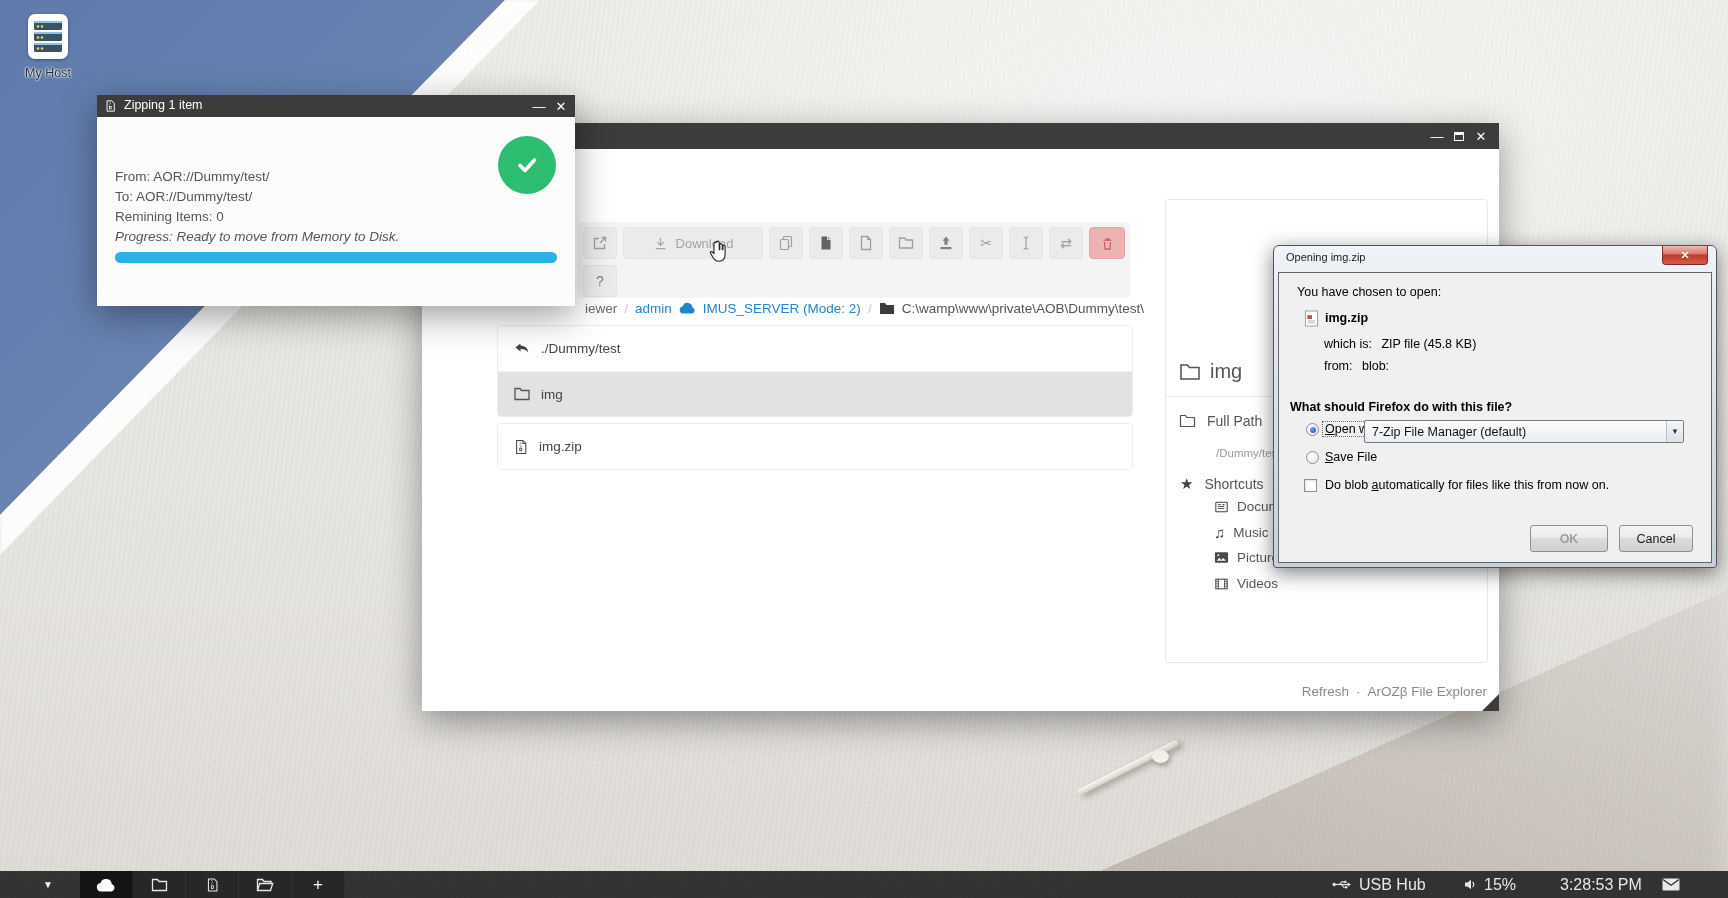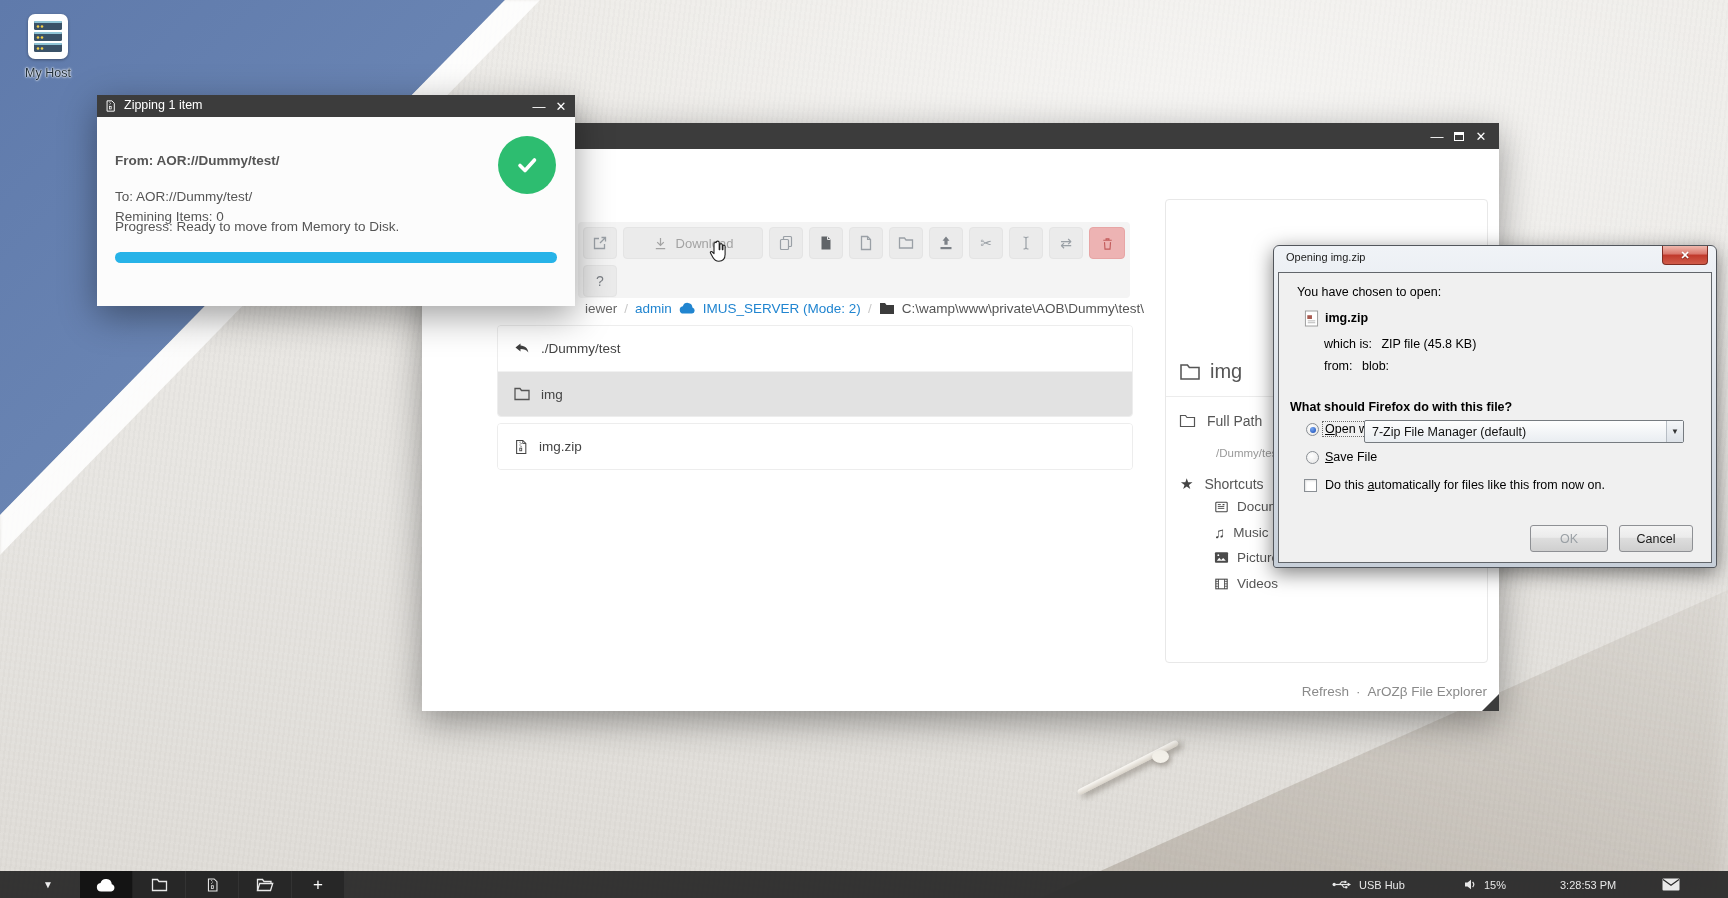--- a/index.html
+++ b/index.html
@@ -126,35 +126,35 @@
   .combo { position:absolute; left:85px; top:147px; width:320px; height:23px;
     background:linear-gradient(180deg,#fefefe,#e9edf1); border:1px solid #767b80; border-radius:2px;
     display:flex; align-items:center; cursor:pointer; }
   .combo .ctext { flex:1; padding-left:7px; font-size:12.5px; color:#111; }
   .combo .carrow { width:17px; height:100%; display:flex; align-items:center; justify-content:center;
     font-size:8px; color:#333; border-left:1px solid #b7bdc4;
     background:linear-gradient(180deg,#f4f6f8,#dde2e8); }
   .dbtn { position:absolute; top:252px; height:27px; border:1px solid #8e9094; border-radius:3px;
     background:linear-gradient(180deg,#f4f4f4 0%,#ebebeb 45%,#dddddd 50%,#cfcfcf 100%);
     font-size:12.5px; display:flex; align-items:center; justify-content:center; cursor:pointer; }
-  .dbtn.ok { left:251px; width:78px; color:#9aa0a5; }
+  .dbtn.ok { left:251px; width:78px; color:#9aa0a5;font-weight:bold; }
   .dbtn.cancel { left:340px; width:74px; color:#1a1a1a; }
 
   
   #taskbar { position:absolute; left:0; bottom:0; width:1728px; height:27px; z-index:40;
     background:rgba(42,42,42,.95); }
   .tb-chevron { position:absolute; left:34px; top:0; width:28px; height:27px; color:#eee; font-size:10px;
     display:flex; align-items:center; justify-content:center; cursor:pointer; }
   .tb-segs { position:absolute; left:80px; top:0; height:27px; display:flex; }
   .tb-seg { width:53px; height:27px; display:flex; align-items:center; justify-content:center;
     background:#272727; border-right:1px solid rgba(255,255,255,.06); cursor:pointer; color:#eee; }
   .tb-seg.active { background:#141414; }
   .tb-seg .plus { font-size:17px; color:#fff; }
   .tb-item { position:absolute; top:0; height:27px; display:flex; align-items:center; gap:7px;
-    color:#e8e8e8; font-size:11px; cursor:pointer; }
+    color:#e8e8e8; font-size:16px; cursor:pointer; }
 
   #cursor { position:absolute; left:707px; top:240px; z-index:50; pointer-events:none; }
 </style>
 </head>
 <body>
 
 <div id="stage">
 
   <div class="wall-texture"></div>
   <div class="sky" style="background:linear-gradient(135deg,#5f7aab 0%,#7590bc 45%,#93a9cc 100%);"></div>
@@ -359,24 +359,24 @@
     <div class="tbar">
       <svg style="position:absolute; left:8px; top:4px;" width="11" height="14" viewBox="0 0 16 17">
         <path d="M3 1h7l3.5 3.5V16H3z" fill="none" stroke="#fff" stroke-width="1.4"></path>
         <path d="M6.3 3h1.2M7.5 4.9h1.2M6.3 6.8h1.2" stroke="#fff" stroke-width="1.1"></path>
         <rect x="6.6" y="9.4" width="2.4" height="3.4" fill="none" stroke="#fff" stroke-width="1.1"></rect>
       </svg>
       <span class="ttl">Zipping 1 item</span>
       <div class="tbar-btn" style="right:26px; height:22px;">—</div>
       <div class="tbar-btn" style="right:4px; height:22px;">✕</div>
     </div>
-    <div class="zline" style="top:58px;font-weight:bold;">From: AOR://Dummy/test/</div>
+    <div class="zline" style="top:74px;">From: AOR://Dummy/test/</div>
     <div class="zline" style="top:94px;">To: AOR://Dummy/test/</div>
     <div class="zline" style="top:114px;">Remining Items: 0</div>
-    <div class="zline" style="top:124px;">Progress: Ready to move from Memory to Disk.</div>
+    <div class="zline" style="top:134px;font-style:italic;">Progress: Ready to move from Memory to Disk.</div>
     <div class="zprog"></div>
     <div class="zcheck">
       <svg width="30" height="30" viewBox="0 0 30 30">
         <path d="M8 15.5l5 5 9.5-10.5" fill="none" stroke="#fff" stroke-width="3.6" stroke-linecap="round" stroke-linejoin="round"></path>
       </svg>
     </div>
   </div>
 
   <div id="ffdlg">
     <div class="dtitle">Opening img.zip</div>
@@ -405,21 +405,21 @@
         <span class="ctext">7-Zip File Manager (default)</span>
         <span class="carrow">
             <span>▼</span>
           </span>
       </div>
 
       <div class="radio" style="left:27px; top:178px;"></div>
       <div class="dtext" style="left:46px; top:177px;"><span class="uline">S</span><span>ave File</span></div>
 
       <div class="checkbox" style="left:25px; top:206px;"></div>
-      <div class="dtext" style="left:46px; top:205px;"><span>Do this </span><span class="uline">a</span><span>utomatically for files like this from now on.</span></div>
+      <div class="dtext" style="left:46px; top:205px;"><span>Do blob </span><span class="uline">a</span><span>utomatically for files like this from now on.</span></div>
 
       <div class="dbtn ok">OK</div>
       <div class="dbtn cancel">Cancel</div>
     </div>
   </div>
 
   <div id="taskbar">
     <div class="tb-chevron">
         <span>▼</span>
       </div>

